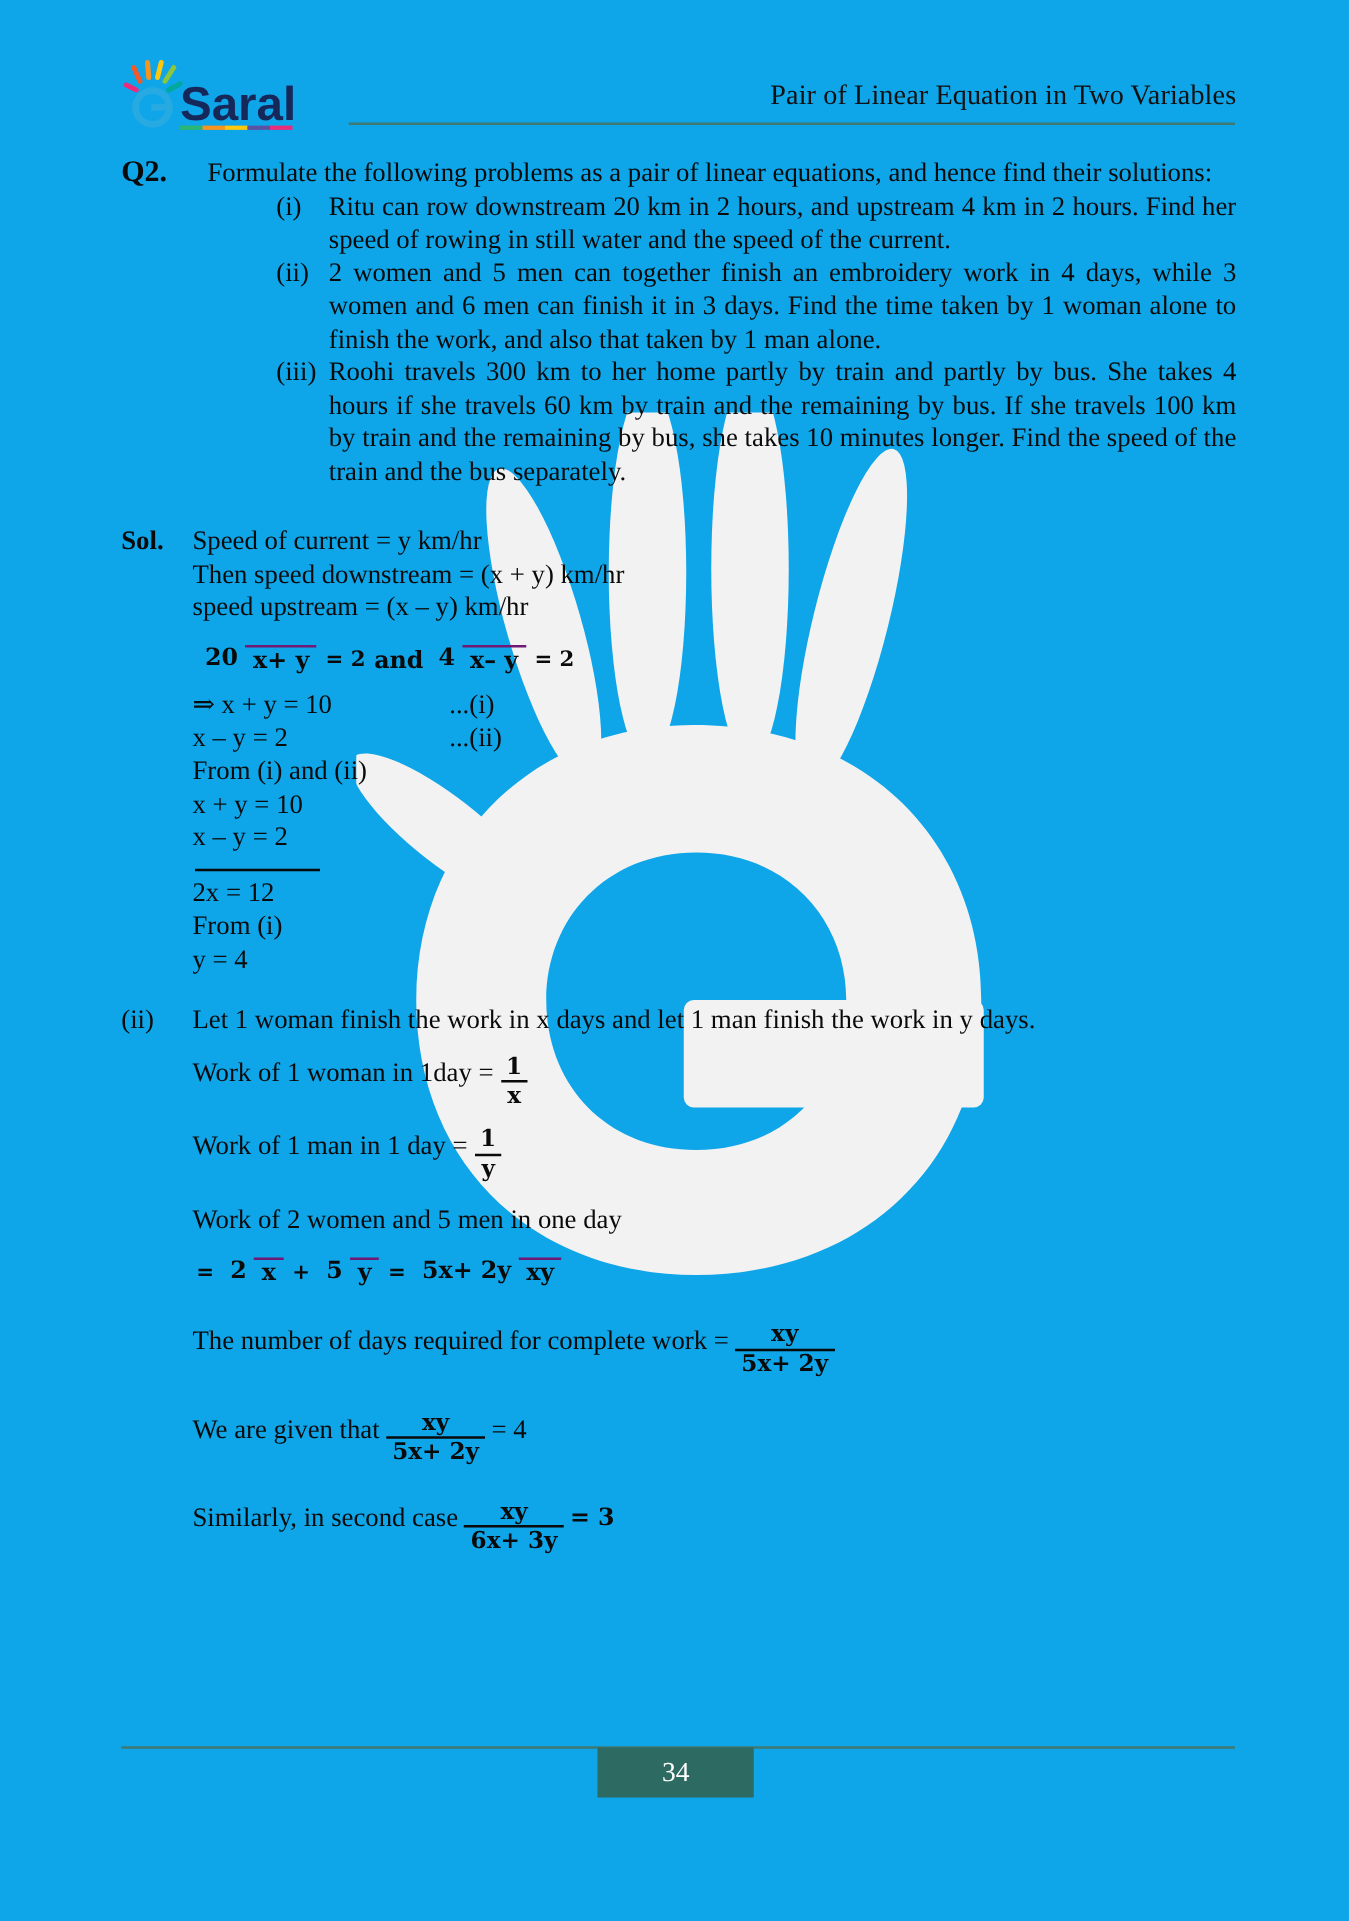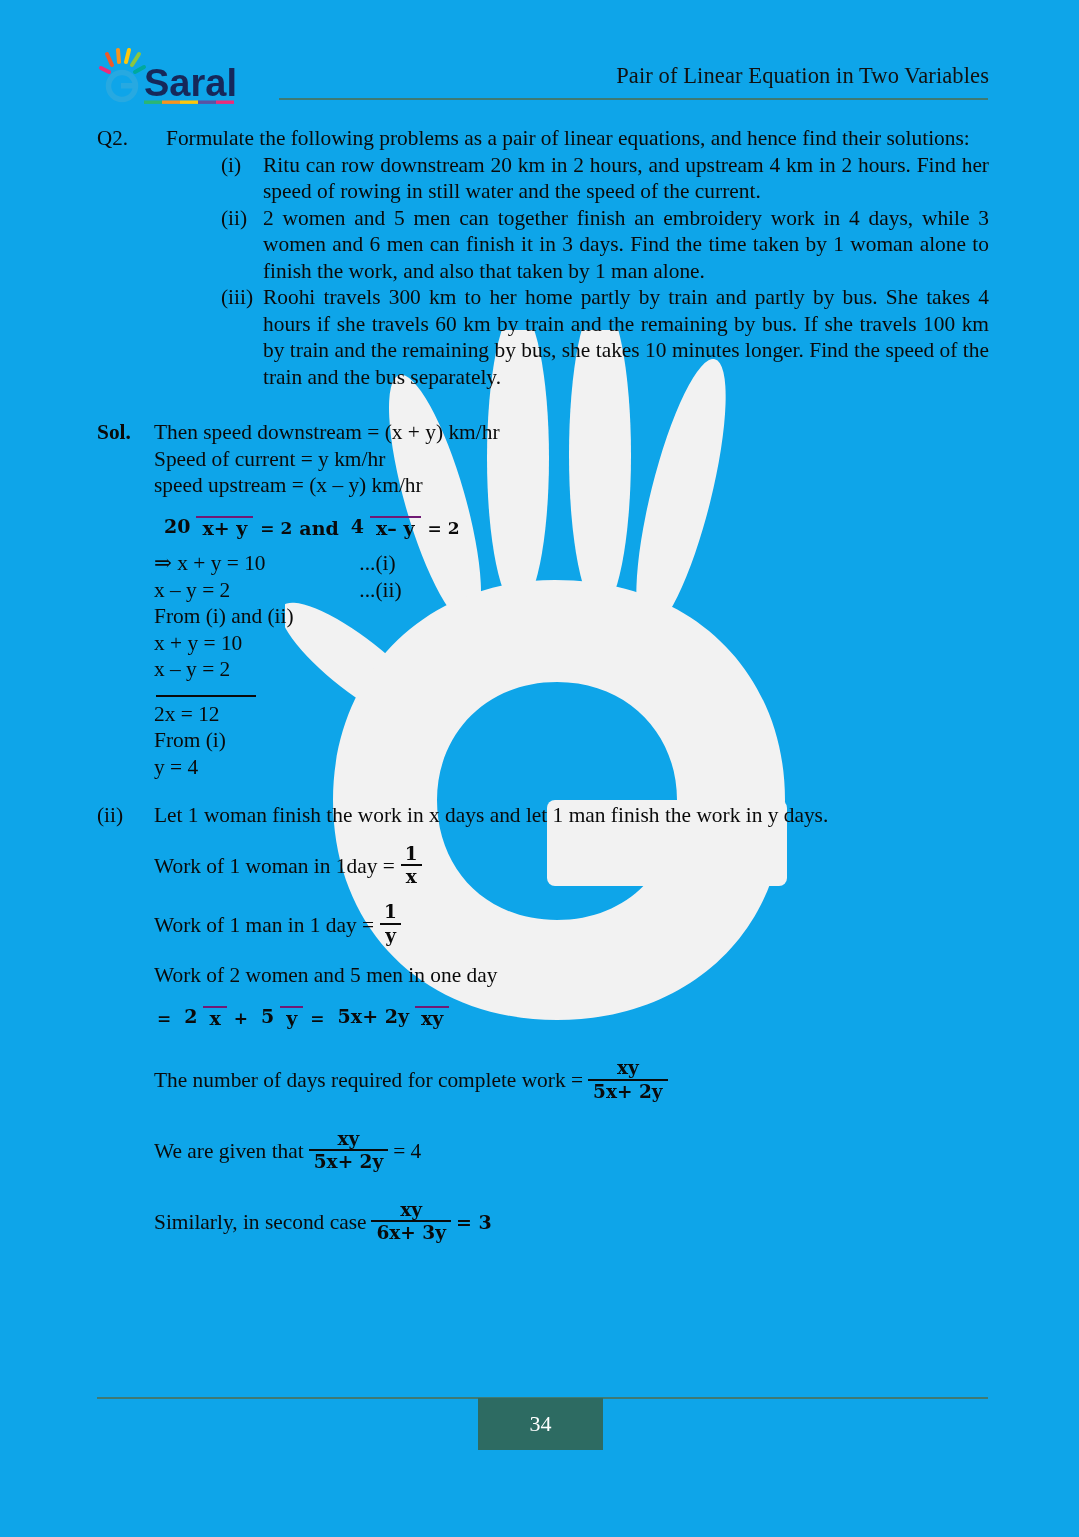--- a/index.html
+++ b/index.html
@@ -81,22 +81,22 @@
   }
 
   .qrow {
     display: flex;
     align-items: flex-start;
     padding: 0 90px 0 97px;
   }
   .qlabel {
     flex: 0 0 auto;
     width: 57px;
-    font-weight: normal;
-    font-size: 21px;
+    font-weight: bold;
+    font-size: 24px;
   }
   .qbody {
     flex: 1 1 auto;
     text-align: justify;
     text-justify: inter-word;
     margin-left: 12px;
   }
 
   .sub {
     display: flex;
@@ -178,21 +178,20 @@
     position: relative;
     top: -1px;
   }
   .inline-frac .num { padding: 0 5px 1px 5px; }
   .inline-frac .den {
     border-top: 2px solid #0a0a0a;
     padding: 1px 5px 0 5px;
   }
   .sentence-math {
     display: flex;
-    align-items: center;
     white-space: nowrap;
   }
 
   .addline {
     width: 100px;
     border-top: 2.4px solid #0a0a0a;
     margin: 12px 0 4px 2px;
   }
 
   .gap-sm { height: 9px; }
@@ -214,21 +213,21 @@
     top: 10px;
     width: 891px;
     height: 0;
     border-top: 2.2px solid #3f7a72;
   }
   .page-badge {
     position: absolute;
     left: 478px;
     top: 11px;
     width: 125px;
-    height: 52px;
+    height: 40px;
     background: #2d6b62;
     color: #ffffff;
     font-size: 22px;
     display: flex;
     align-items: center;
     justify-content: center;
   }
 </style>
 </head>
 <body>
@@ -315,22 +314,22 @@
           <div class="sub-label wide">(iii)</div>
           <div class="sub-body">Roohi travels 300 km to her home partly by train and partly by bus. She takes 4 hours if she travels 60 km by train and the remaining by bus. If she travels 100 km by train and the remaining by bus, she takes 10 minutes longer. Find the speed of the train and the bus separately.</div>
         </div>
       </div>
     </div>
 
     <div class="sol-row">
       <div class="sol-label">Sol.</div>
       <div class="sol-body">
 
+        <div class="line">Speed of current = y km/hr</div>
         <div class="line">Then speed downstream = (x + y) km/hr</div>
-        <div class="line">Speed of current = y km/hr</div>
         <div class="line">speed upstream = (x – y) km/hr</div>
 
         <div class="gap-md"></div>
 
         <div class="mathline">
           <span class="frac">
             <span class="num">20</span>
             <span class="den">x+ y</span>
           </span>
           <span class="eqsym">= 2</span>

